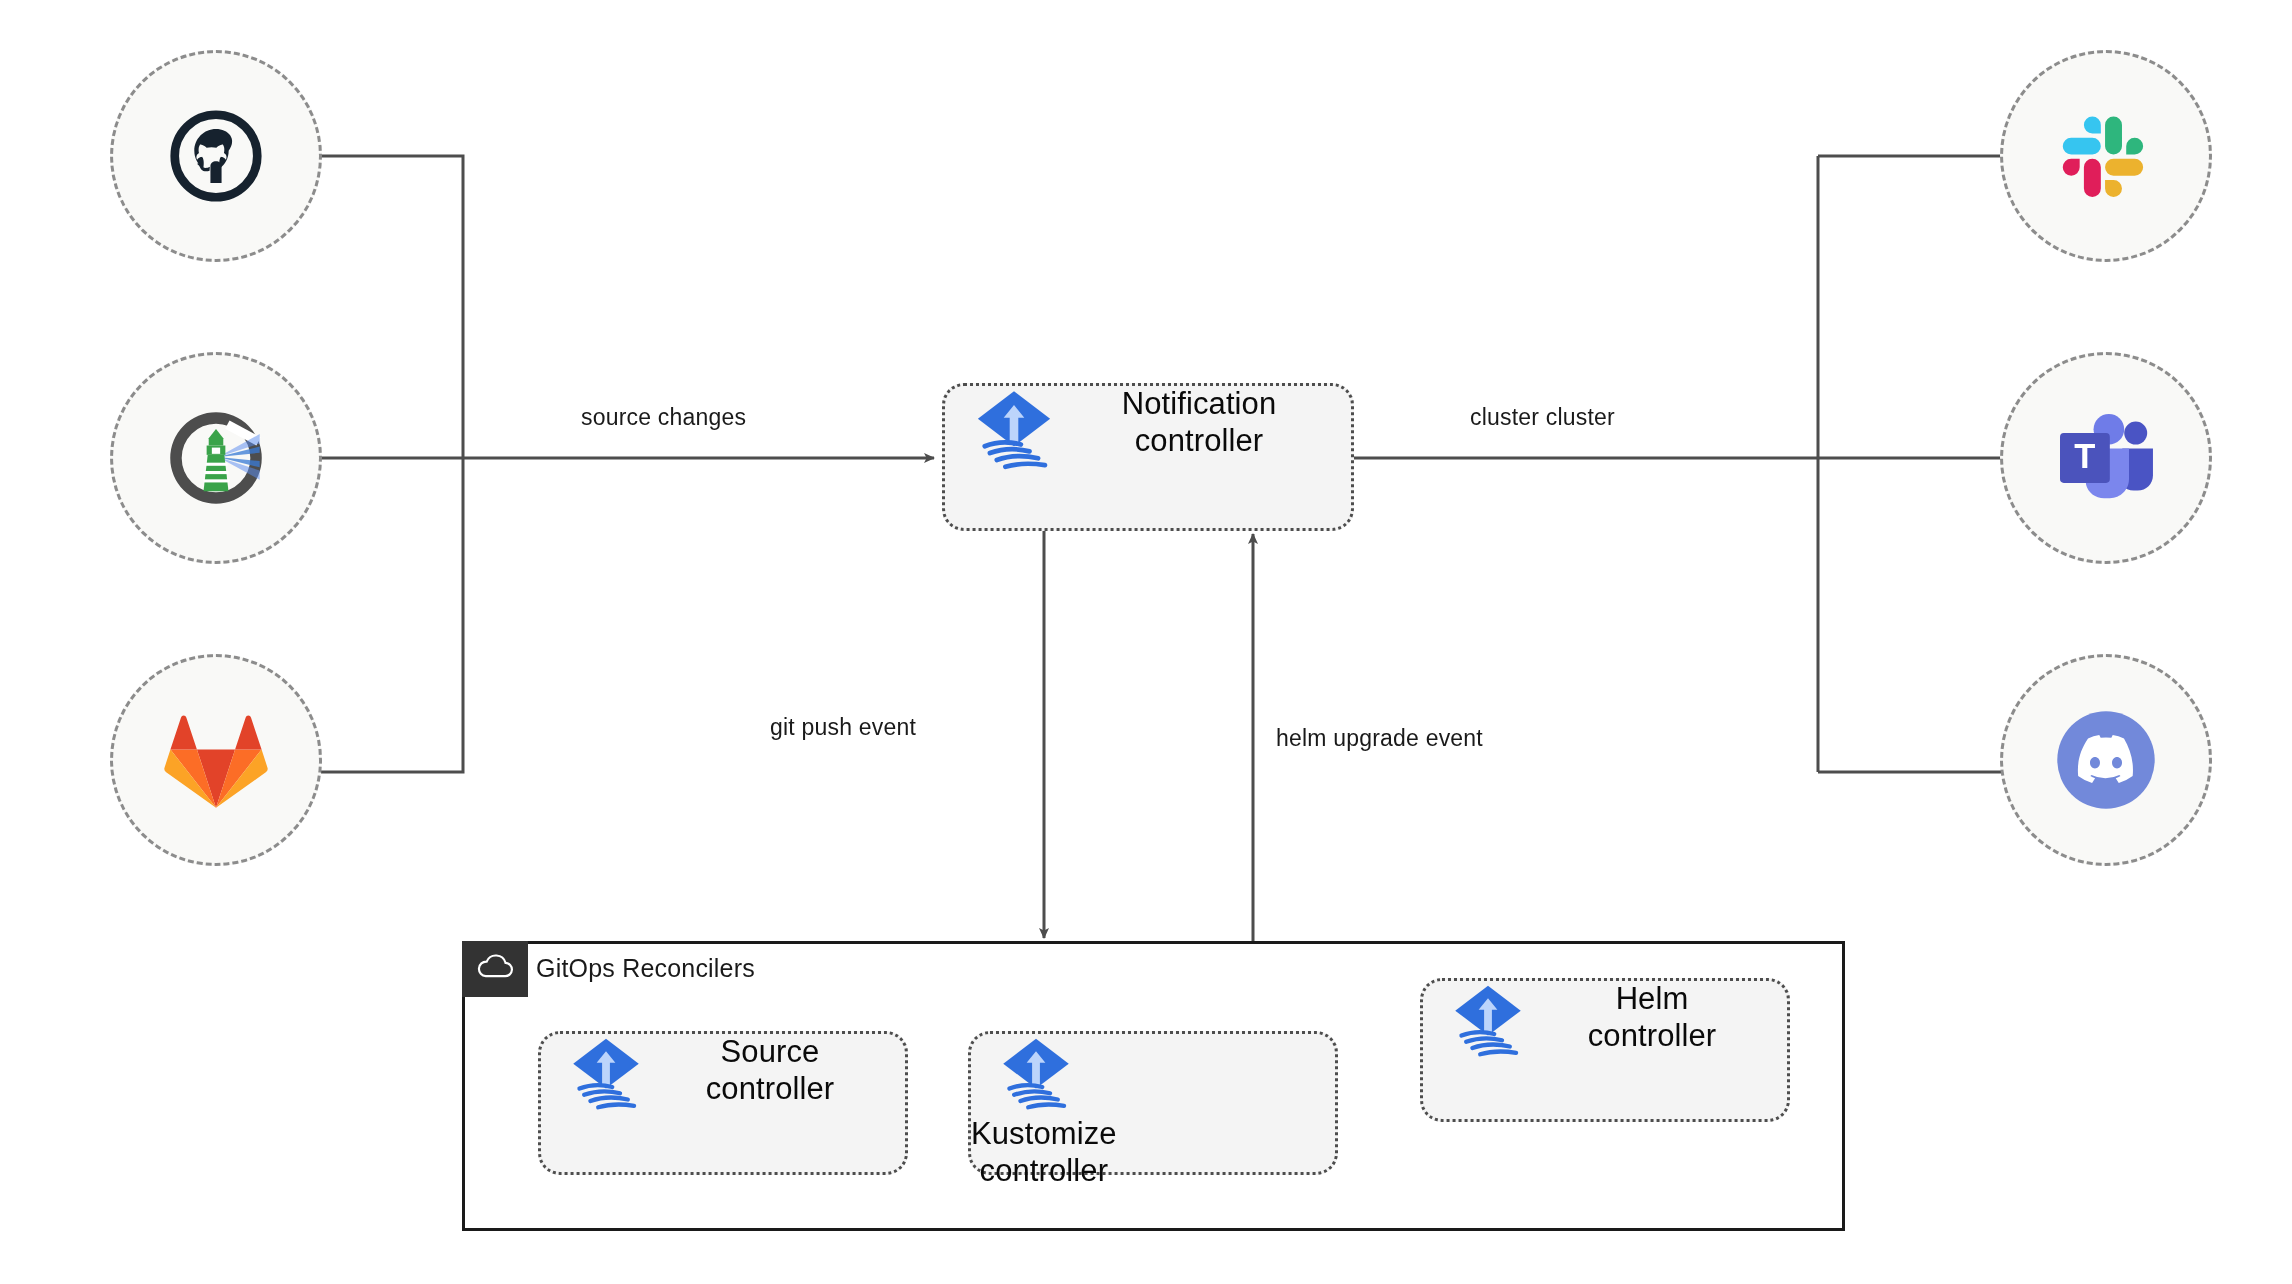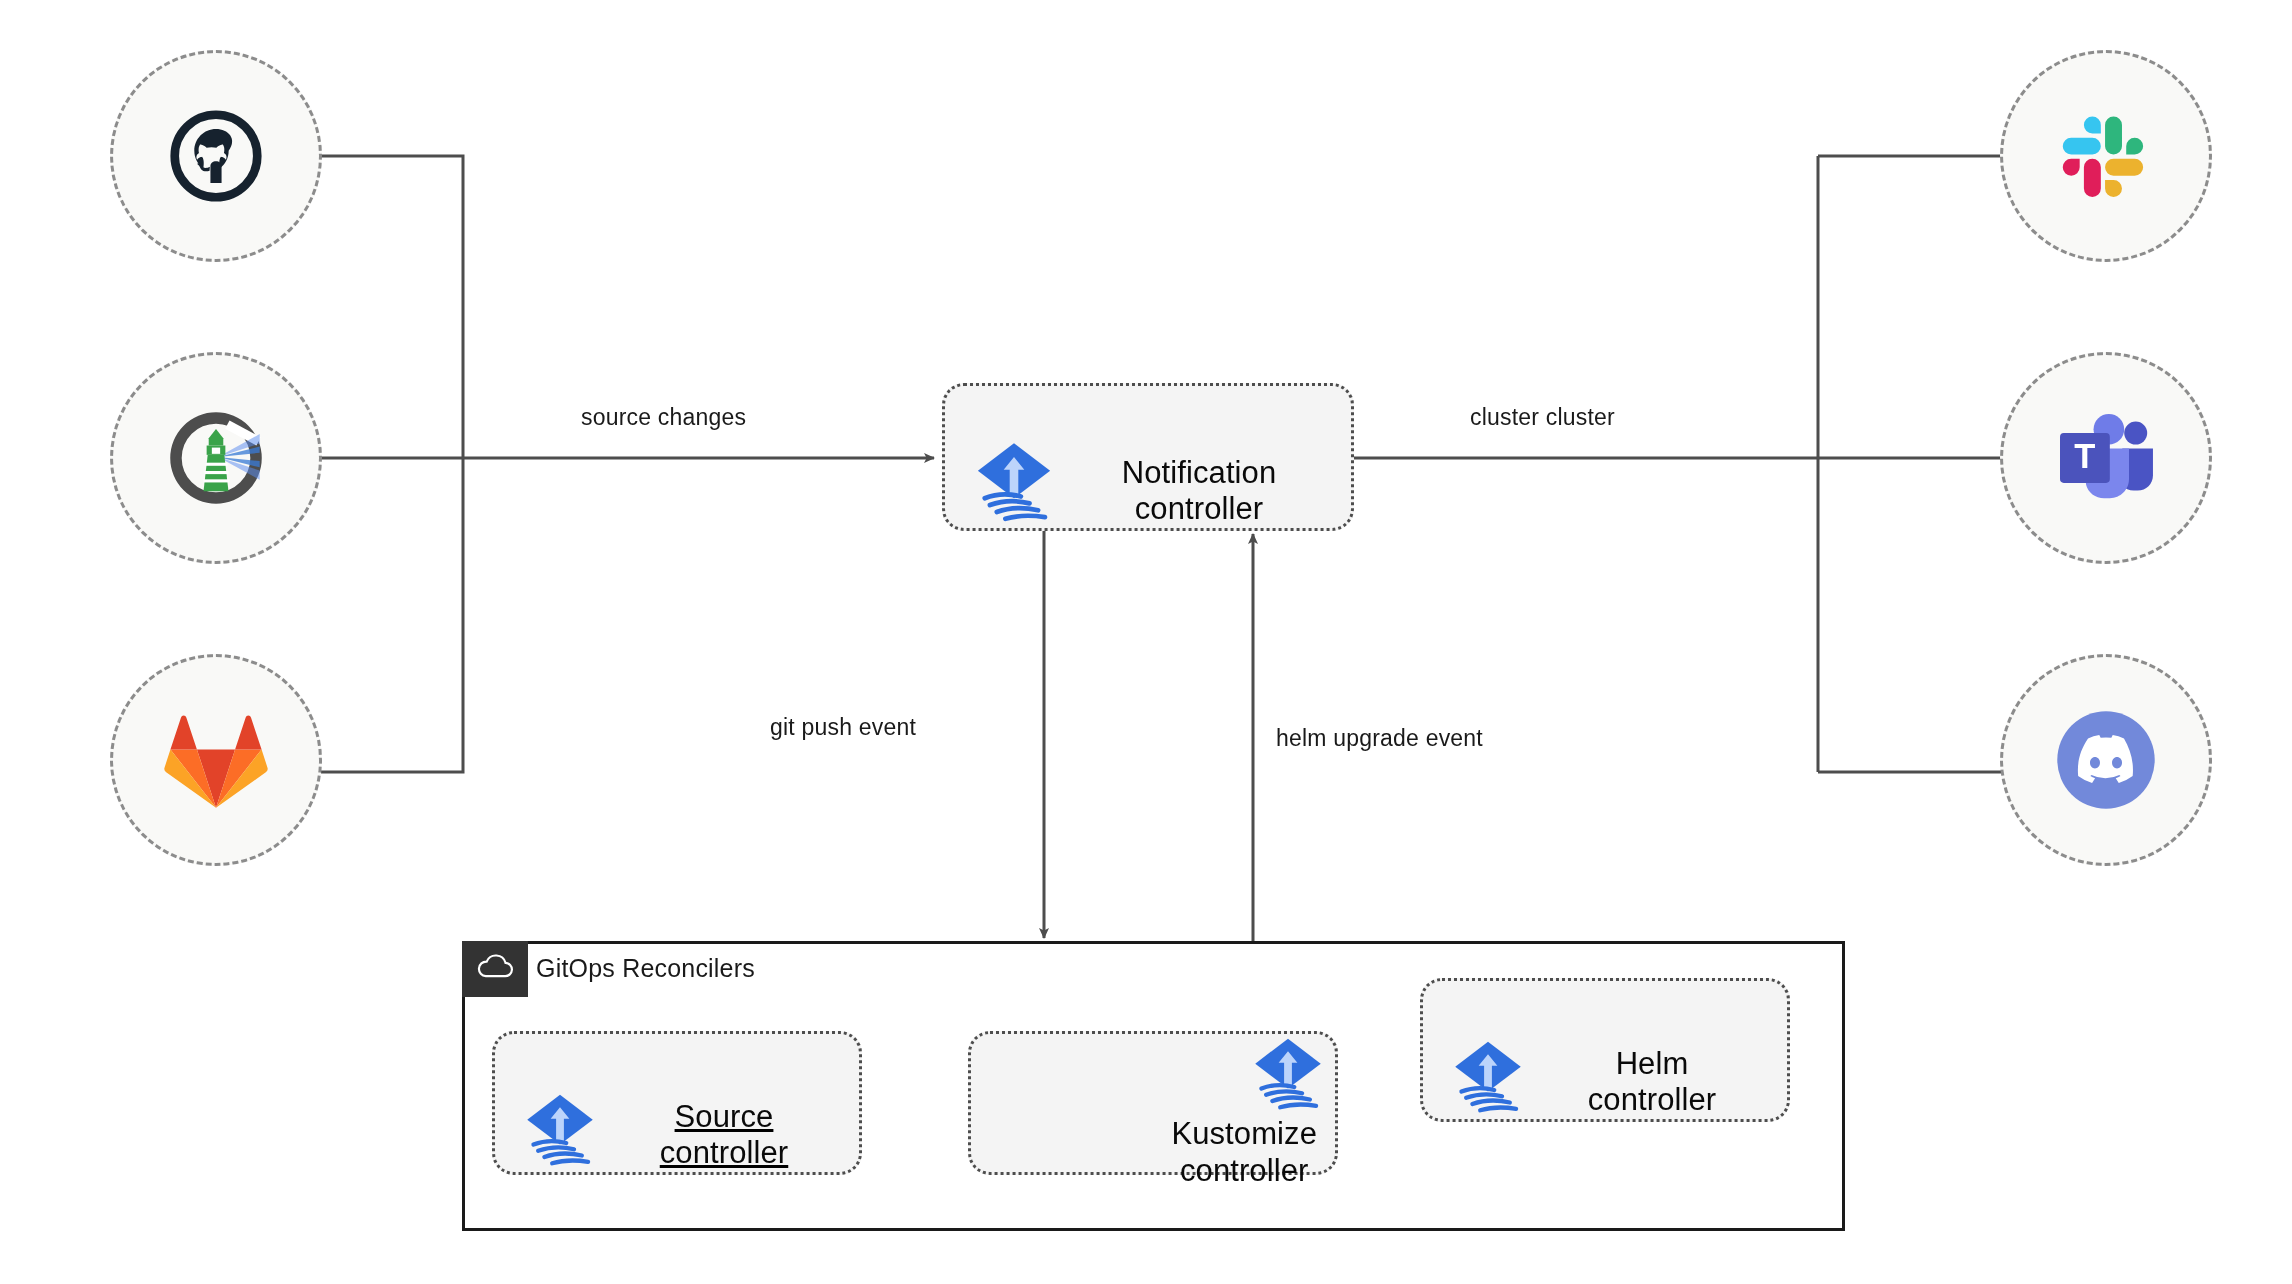--- a/index.html
+++ b/index.html
@@ -44,21 +44,21 @@
   .logo-node svg { display: block; }
 
   
   .ctrl-card {
     position: absolute;
     background: #f4f4f4;
     border: 3px dotted #4d4d4d;
     border-radius: 22px;
     box-sizing: border-box;
     display: flex;
-    align-items: flex-end;
+    align-items: flex-start;
     justify-content: flex-start;
   }
   .ctrl-icon {
     flex: 0 0 auto;
     margin-left: 26px;
     margin-right: 8px;
   }
   .ctrl-label {
     flex: 1 1 auto;
     text-align: center;
@@ -251,21 +251,21 @@
   <div id="group-box"></div>
   <div id="group-tab">
     <span>
       <svg width="40" height="28" viewBox="0 0 48 32">
         <path fill="none" stroke="#ffffff" stroke-width="2.6" d="M13 27h23a8 8 0 0 0 .6-16A12 12 0 0 0 14 9.5 8.6 8.6 0 0 0 13 27z"></path>
       </svg>
     </span>
   </div>
   <div id="group-title">GitOps Reconcilers</div>
 
-  <div class="ctrl-card small" style="left:492px; top:1031px; width:370px; height:144px;text-decoration:underline;">
+  <div class="ctrl-card small" style="left:538px; top:1031px; width:370px; height:144px;">
     <span class="ctrl-icon">
       <svg width="78" height="78" viewBox="0 0 100 100">
         <path fill="#2f6fdd" d="M50 6 L92 38 L50 70 L8 38 Z"></path>
         <path fill="#bcd4fb" d="M50 22 L62 37 L55 37 L55 66 L45 66 L45 37 L38 37 Z"></path>
         <g stroke="#2f6fdd" stroke-width="5.5" fill="none" stroke-linecap="round">
           <path d="M16 70 Q36 62 58 68"></path>
           <path d="M22 78 Q44 70 68 76"></path>
           <path d="M30 86 Q52 78 78 84"></path>
           <path d="M40 94 Q60 88 86 92"></path>
         </g>

